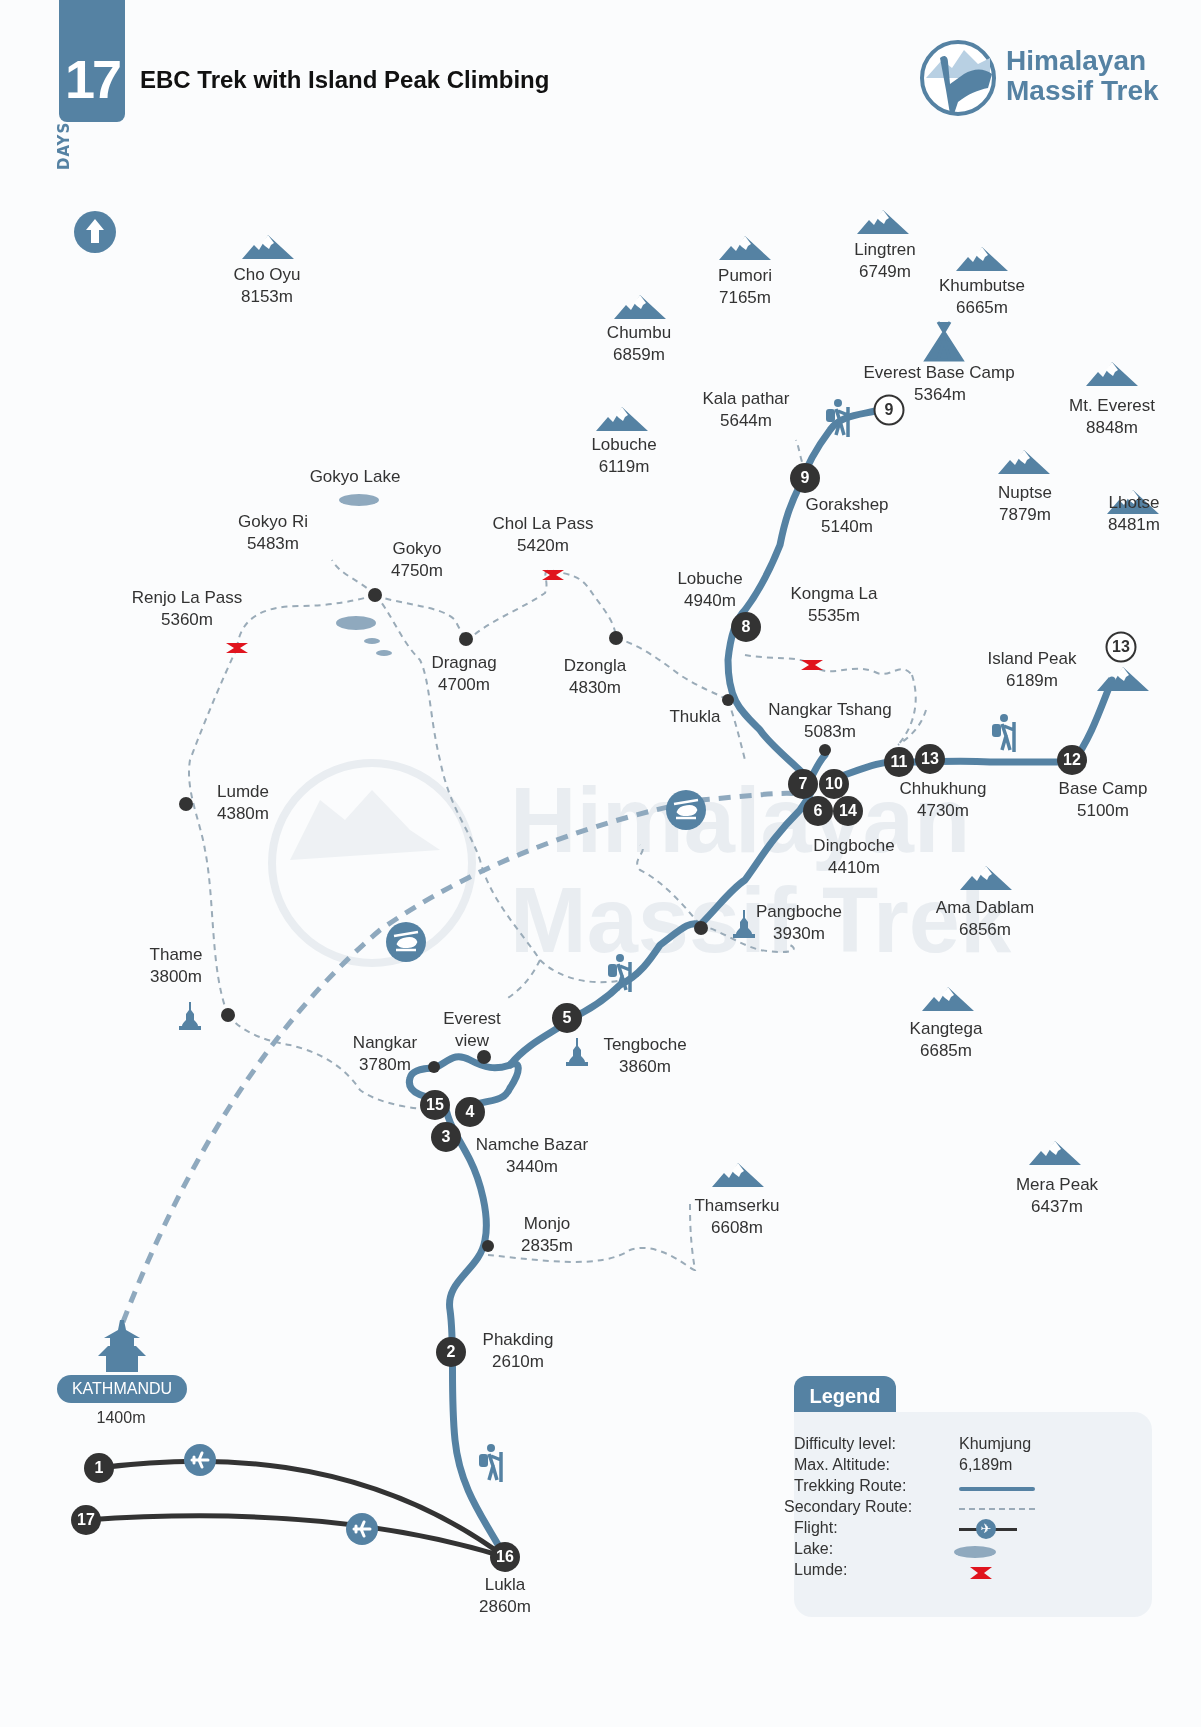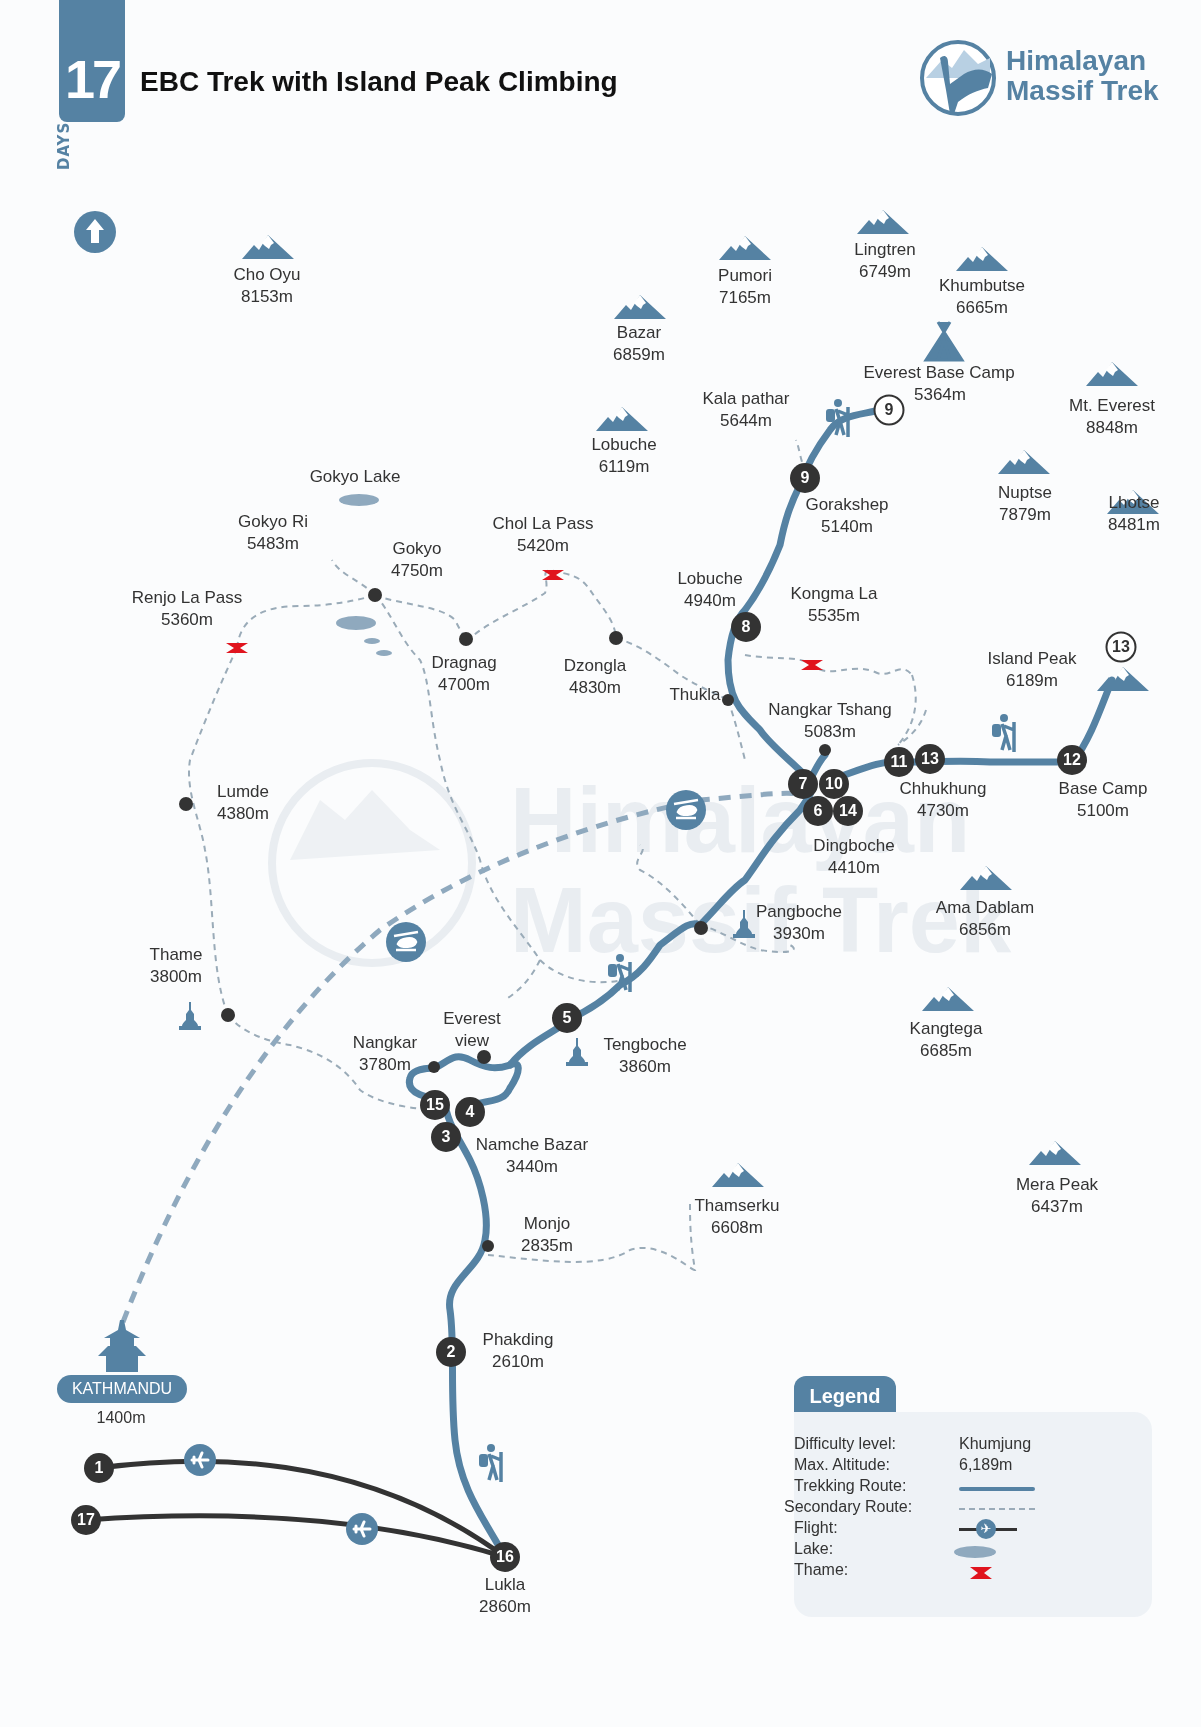--- a/index.html
+++ b/index.html
@@ -5,21 +5,21 @@
   html, body { margin:0; padding:0; }
   body { width:1201px; height:1727px; background:#fbfcfd; position:relative; overflow:hidden;
          font-family:"DejaVu Sans", sans-serif; color:#333; }
   .days-tab { position:absolute; left:59px; top:0; width:66px; height:122px; background:#5582a3;
               border-radius:0 0 8px 8px; }
   .days-num { position:absolute; left:59px; top:48px; width:66px; text-align:center; color:#fff;
               font-size:54px; font-weight:bold; font-family:"Liberation Sans", sans-serif; letter-spacing:-3px; }
   .days-word { position:absolute; left:22px; top:60px; transform:rotate(-90deg); transform-origin:left top;
                color:#5582a3; font-size:15px; font-weight:bold; letter-spacing:1px; }
   .days-word-wrap { position:absolute; left:33px; top:110px; }
-  .title { position:absolute; left:140px; top:66px; font-size:28px; font-weight:bold; color:#111;
+  .title { position:absolute; left:140px; top:66px; font-size:24px; font-weight:bold; color:#111;
            font-family:"Liberation Sans", sans-serif; }
   .logo { position:absolute; left:918px; top:38px; }
   .logo-text { position:absolute; left:1006px; top:46px; color:#5582a3; font-weight:bold; font-size:28px;
                line-height:30px; font-family:"Liberation Sans", sans-serif; }
   .map-svg { position:absolute; left:0; top:0; }
   .lbl { position:absolute; text-align:center; font-size:17px; line-height:22px; color:#333;
          transform:translateX(-50%); white-space:nowrap; font-family:"Liberation Sans", sans-serif; }
   .lbl span { display:block; }
   .wm { position:absolute; left:510px; top:770px; font-size:92px; font-weight:bold; color:#e9edf1;
         line-height:100px; font-family:"Liberation Sans", sans-serif; }
@@ -238,21 +238,21 @@
   </div>
 <div class="lbl" style="left:885px;top:239px">
     <span>Lingtren</span>
     <span>6749m</span>
   </div>
 <div class="lbl" style="left:982px;top:275px">
     <span>Khumbutse</span>
     <span>6665m</span>
   </div>
 <div class="lbl" style="left:639px;top:322px">
-    <span>Bazar</span>
+    <span>Chumbu</span>
     <span>6859m</span>
   </div>
 <div class="lbl" style="left:624px;top:434px">
     <span>Lobuche</span>
     <span>6119m</span>
   </div>
 <div class="lbl" style="left:1112px;top:395px">
     <span>Mt. Everest</span>
     <span>8848m</span>
   </div>
@@ -327,21 +327,21 @@
     <span>4940m</span>
   </div>
 <div class="lbl" style="left:834px;top:583px">
     <span>Kongma La</span>
     <span>5535m</span>
   </div>
 <div class="lbl" style="left:1032px;top:648px">
     <span>Island Peak</span>
     <span>6189m</span>
   </div>
-<div class="lbl" style="left:695px;top:684px">
+<div class="lbl" style="left:695px;top:706px">
     <span>Thukla</span>
   </div>
 <div class="lbl" style="left:830px;top:699px">
     <span>Nangkar Tshang</span>
     <span>5083m</span>
   </div>
 <div class="lbl" style="left:943px;top:778px">
     <span>Chhukhung</span>
     <span>4730m</span>
   </div>
@@ -404,17 +404,17 @@
   <div class="lg-val" style="top:44px">6,189m</div>
   <div class="lg-row" style="top:65px">Trekking Route:</div>
   <div style="position:absolute;left:165px;top:75px;width:76px;height:4px;background:#5582a3;border-radius:2px"></div>
   <div class="lg-row" style="top:86px;left:-10px;width:162px">Secondary Route:</div>
   <div style="position:absolute;left:165px;top:96px;width:76px;border-top:2px dashed #9aabb8"></div>
   <div class="lg-row" style="top:107px">Flight:</div>
   <div style="position:absolute;left:165px;top:116px;width:58px;height:3px;background:#333"></div>
   <div style="position:absolute;left:182px;top:107px;width:20px;height:20px;border-radius:50%;background:#5582a3;color:#fff;font-size:13px;text-align:center;line-height:20px">✈</div>
   <div class="lg-row" style="top:128px">Lake:</div>
   <div style="position:absolute;left:160px;top:134px;width:42px;height:12px;border-radius:50%;background:#8fa9be"></div>
-  <div class="lg-row" style="top:149px">Thame:</div>
+  <div class="lg-row" style="top:149px">Lumde:</div>
   <svg style="position:absolute;left:174px;top:152px" width="26" height="18">
       <path d="M2 3 L24 3 L16 9 L24 15 L2 15 L10 9 Z" fill="#e0141e"></path>
     </svg>
 </div>
 
 </body></html>

